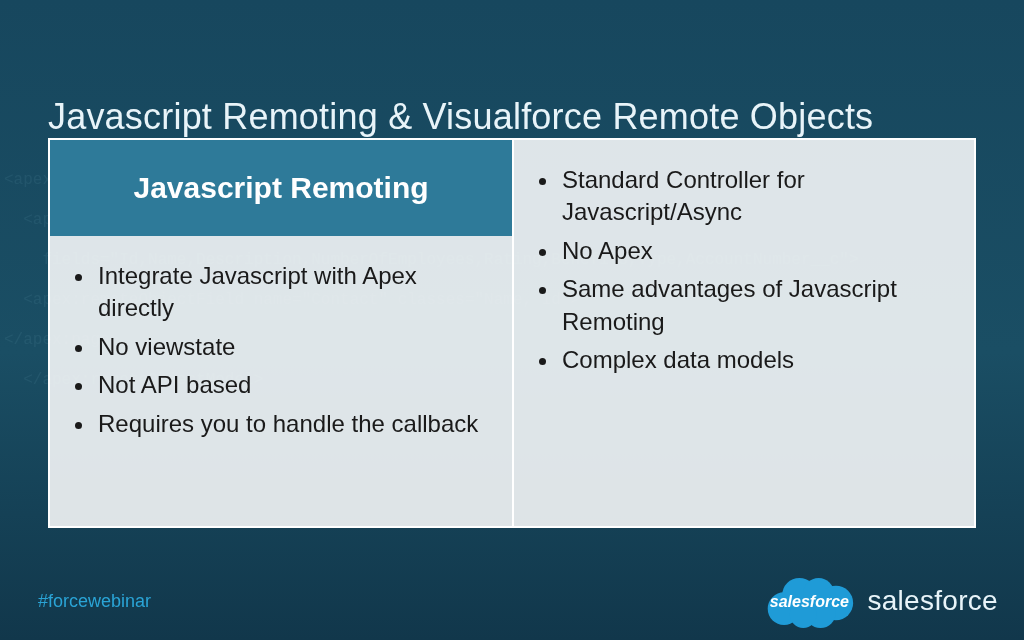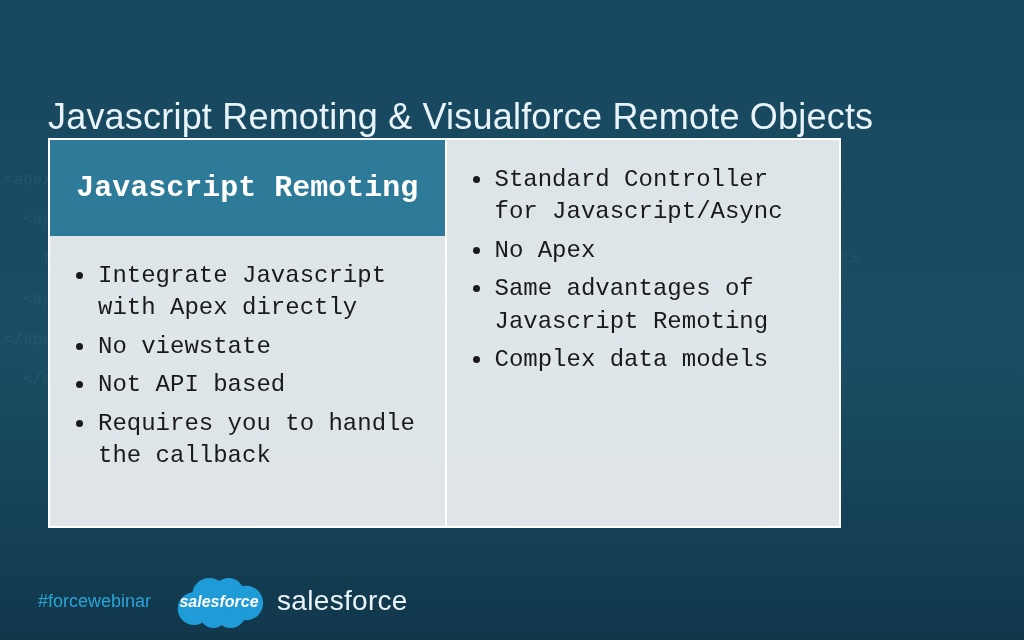--- a/index.html
+++ b/index.html
@@ -38,25 +38,24 @@
     font-size: 36px;
     font-weight: 400;
     letter-spacing: .2px;
     margin-top: 32px;
   }
 
   .table {
     position: absolute;
     top: 138px;
     left: 48px;
-    width: 793px;
+    width: 928px;
     height: 390px;
     display: flex;
     border: 2px solid #ffffff;
-    font-family: Liberation Mono, monospace;
   }
   .col {
     flex: 1 1 50%;
     display: flex;
     flex-direction: column;
   }
   .col + .col { border-left: 2px solid #ffffff; }
 
   .col-header {
     background: #2e7a99;
@@ -84,22 +83,22 @@
   .col-body li { margin: 6px 0 6px 0; padding-left: 2px; }
 
   .footer {
     position: absolute;
     left: 0;
     right: 0;
     bottom: 0;
     height: 78px;
     display: flex;
     align-items: center;
+    justify-content: space-between;
     padding: 0 26px 0 38px;
-    gap: 20px;
   }
   .hashtag {
     color: #2aa4d6;
     font-size: 18px;
     font-weight: 400;
   }
   .logo-wrap {
     display: flex;
     align-items: center;
     gap: 10px;

